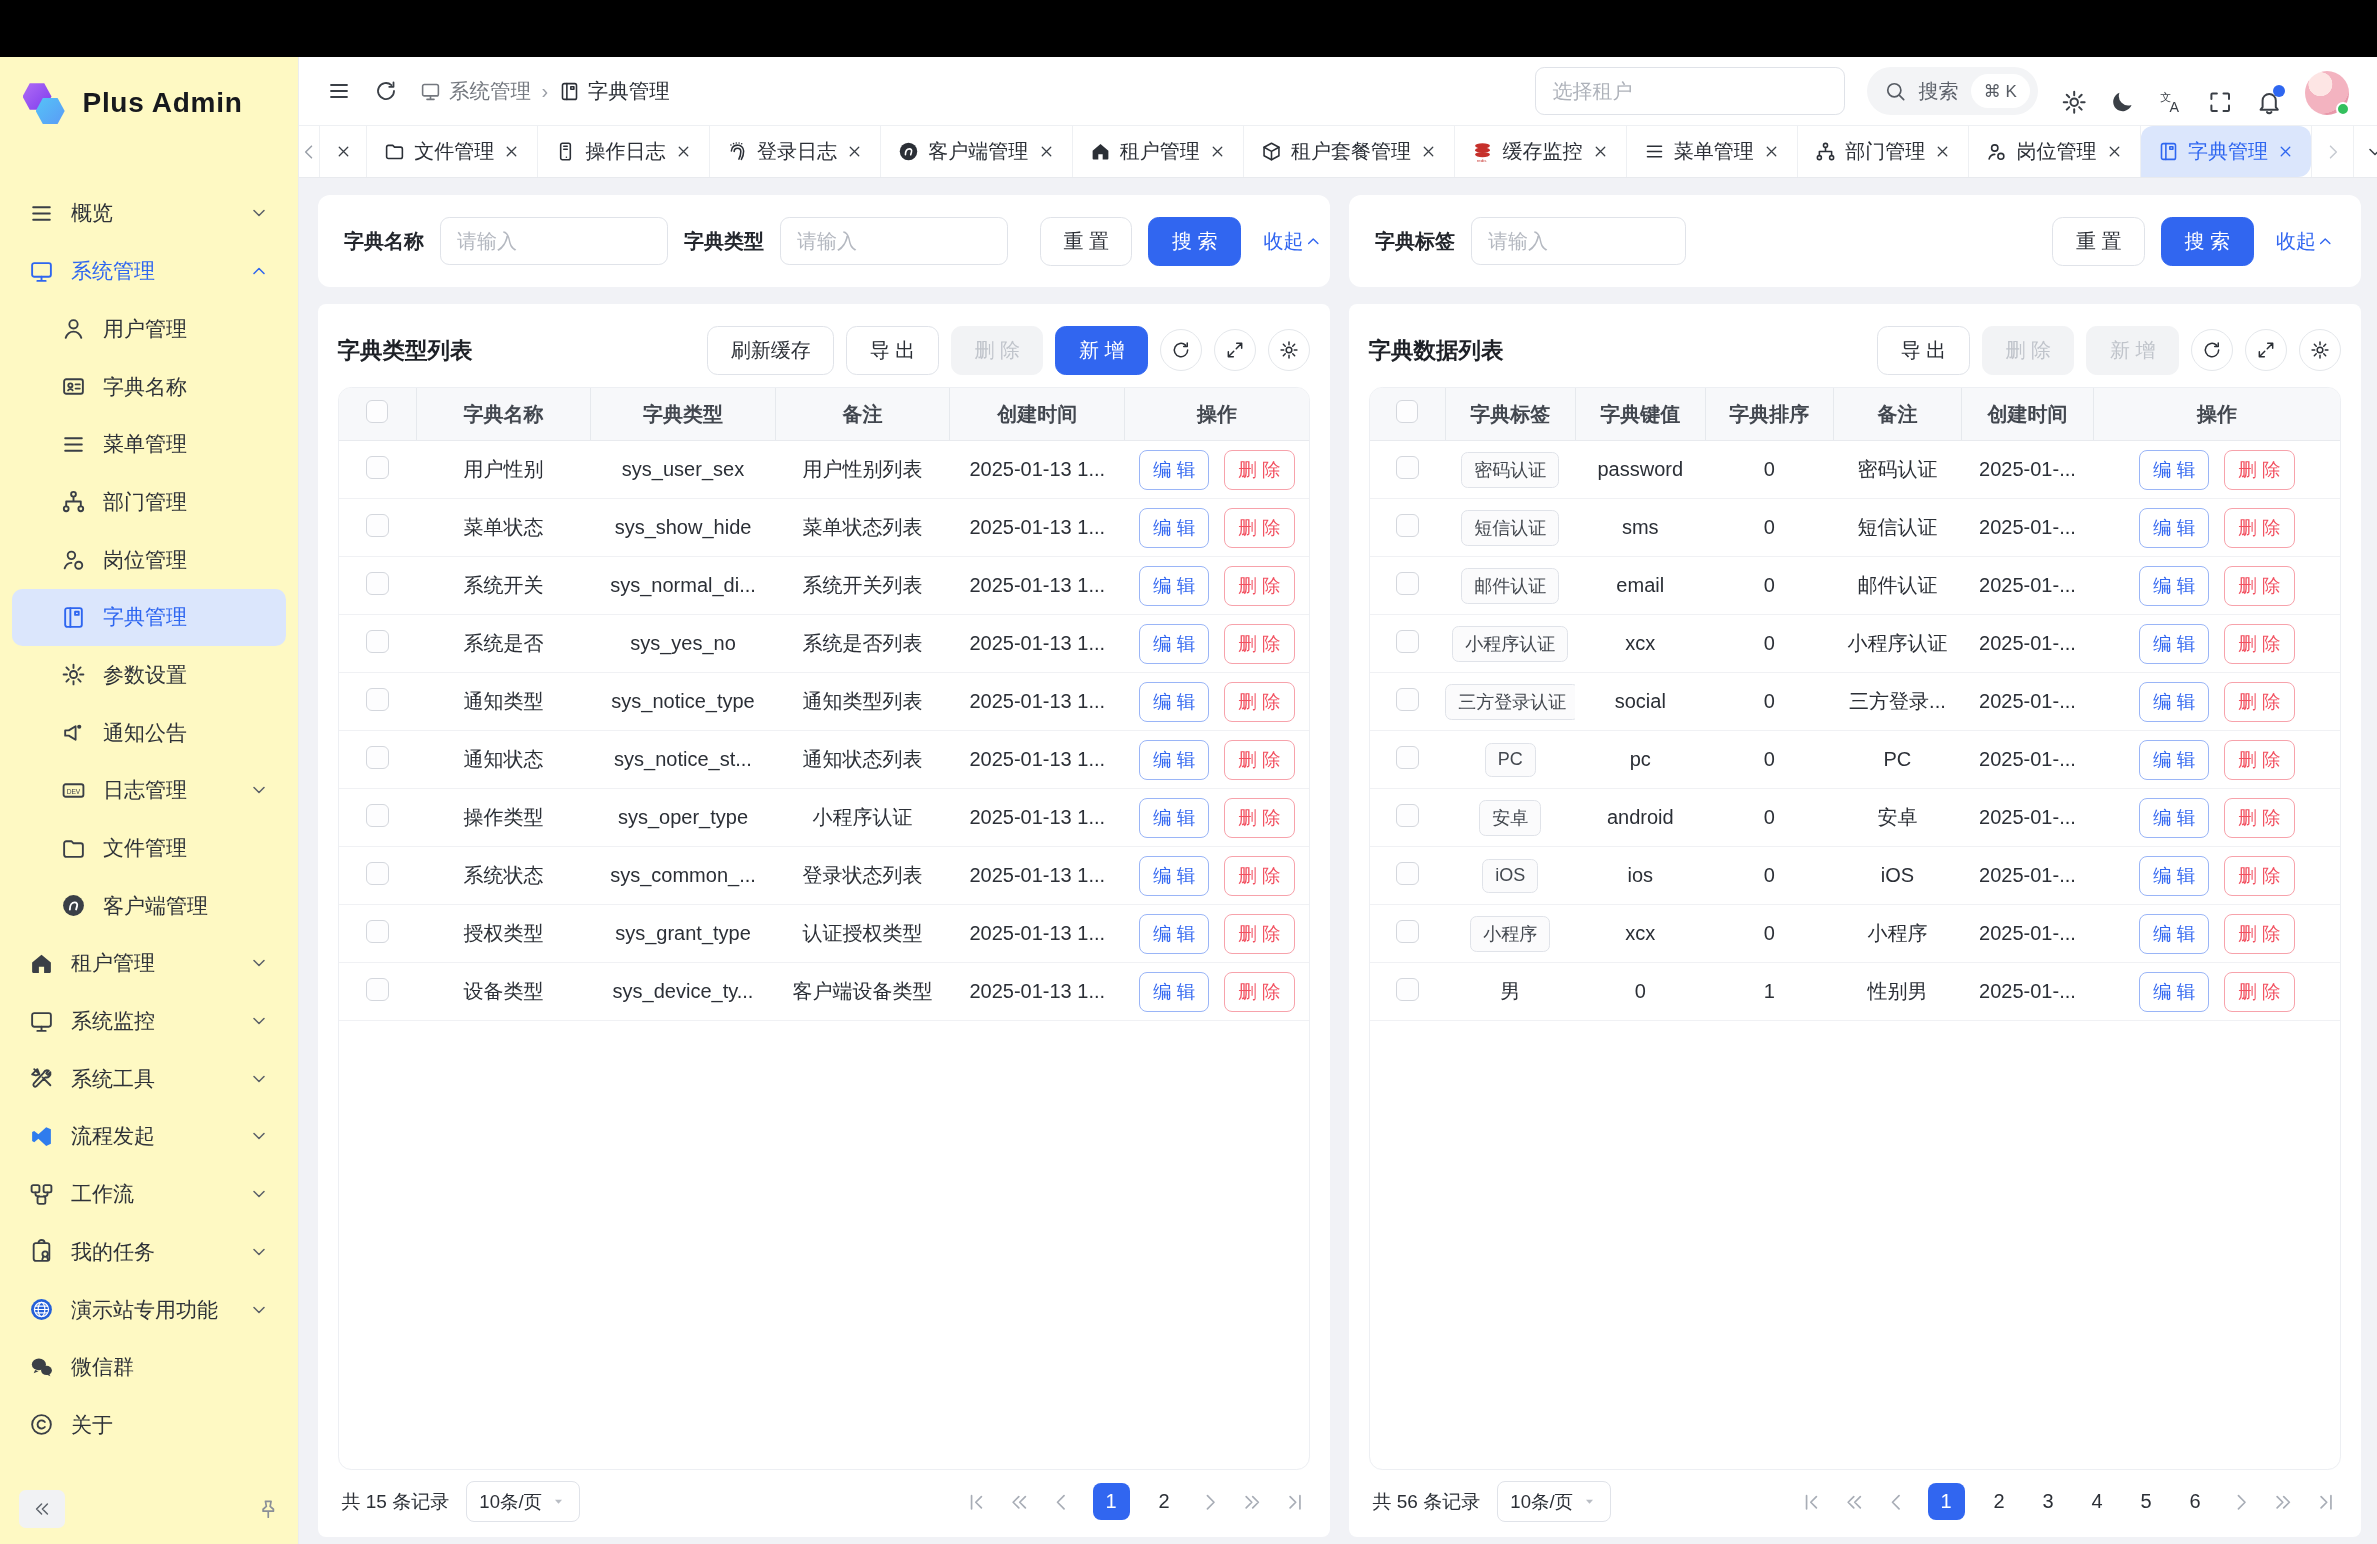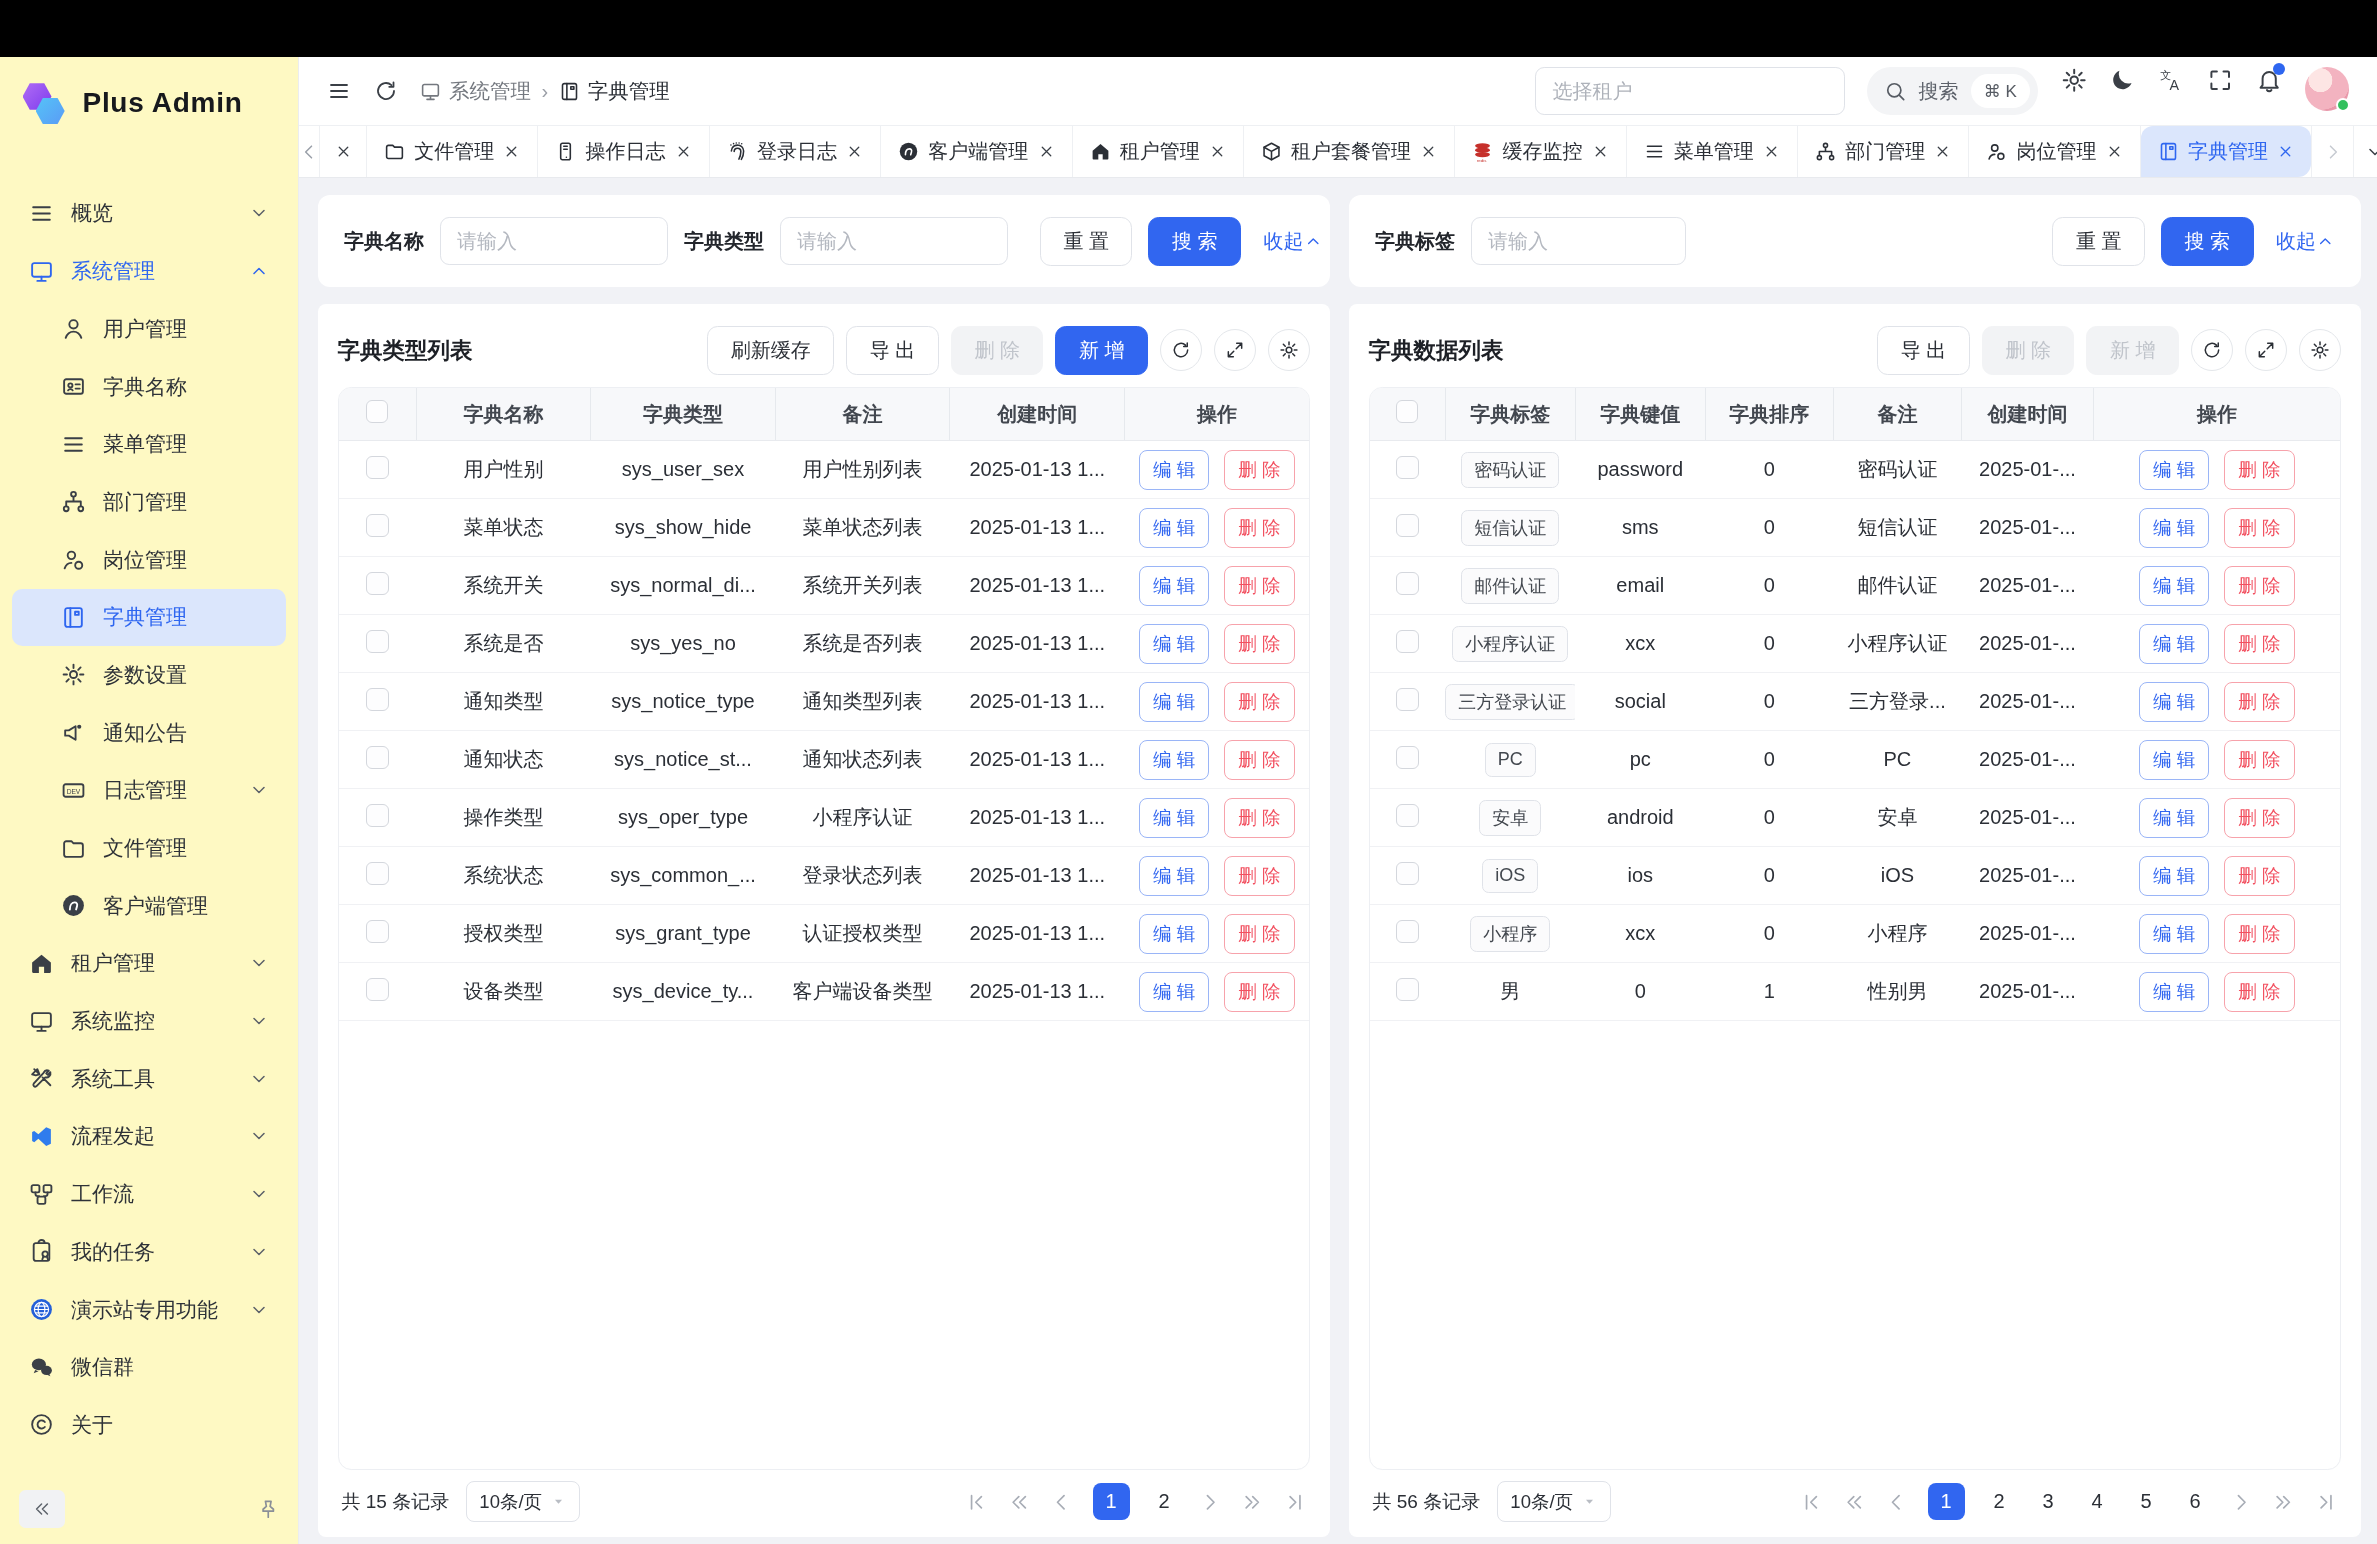--- a/index.html
+++ b/index.html
@@ -41,21 +41,21 @@
   
   .main { flex: 1; display: flex; flex-direction: column; min-width: 0; }
 
   .topbar { height: 69px; background: #fff; border-bottom: 0.7px solid #eef0f3;
             display: flex; align-items: center; padding: 0 28px; gap: 22.5px; }
   .tb-icon { color: #3a3f46; display: flex; cursor: pointer; }
   .breadcrumb { display: flex; align-items: center; gap: 10.6px; font-size: 20.5px; }
   .bc-section { display: flex; align-items: center; gap: 8px; color: #74787f; }
   .bc-sep { color: #9a9ea6; font-size: 20px; }
   .bc-current { display: flex; align-items: center; gap: 8px; color: #2b2f36; }
-  .topbar-right { margin-left: auto; display: flex; align-items: flex-start; gap: 22.5px; }
+  .topbar-right { margin-left: auto; display: flex; align-items: flex-end; gap: 22.5px; }
   .tenant-input { width: 310px; height: 48px; border: 1.3px solid #dfe2e8; border-radius: 9.2px;
                   display: flex; align-items: center; padding: 0 17px; font-size: 20px; color: #aeb2ba; background: #fff; }
   .search-pill { height: 48px; background: #f3f4f6; border-radius: 26.4px; display: flex;
                  align-items: center; gap: 12px; padding: 0 8px 0 17px; cursor: pointer; }
   .search-pill .ic { width: 22.5px; height: 22.5px; color: #565b63; }
   .search-pill .lbl { font-size: 20px; color: #5d626b; }
   .kbd { background: #fff; border-radius: 17px; padding: 6.6px 13.2px; font-size: 17px; color: #565b63; }
   .bell-wrap, .avatar-wrap { position: relative; display: flex; }
   .bell-dot { position: absolute; top: -4px; right: -2.6px; width: 12px; height: 12px;
               border-radius: 50%; background: #2e66f0; }

